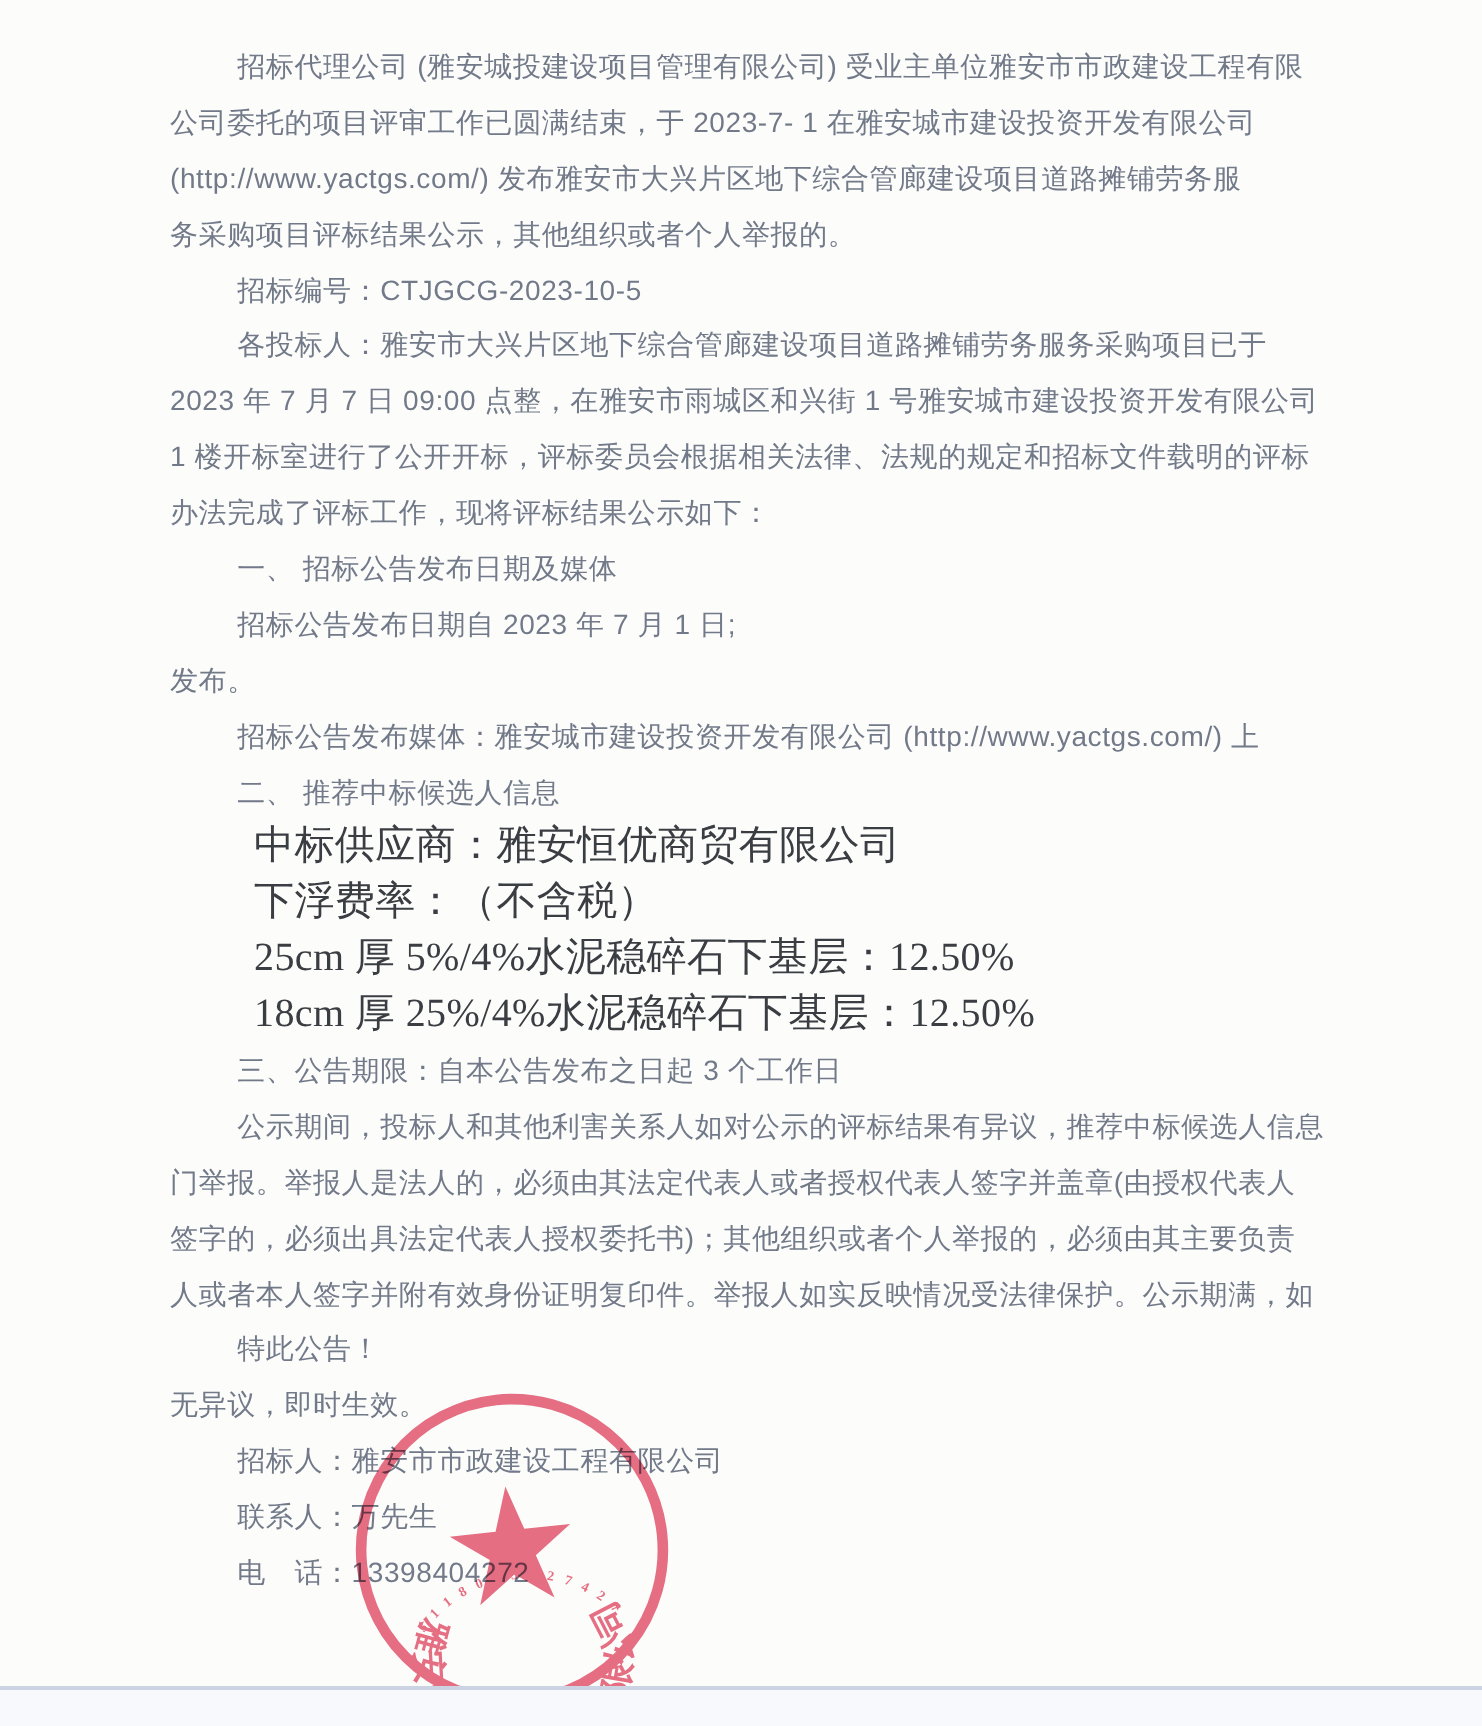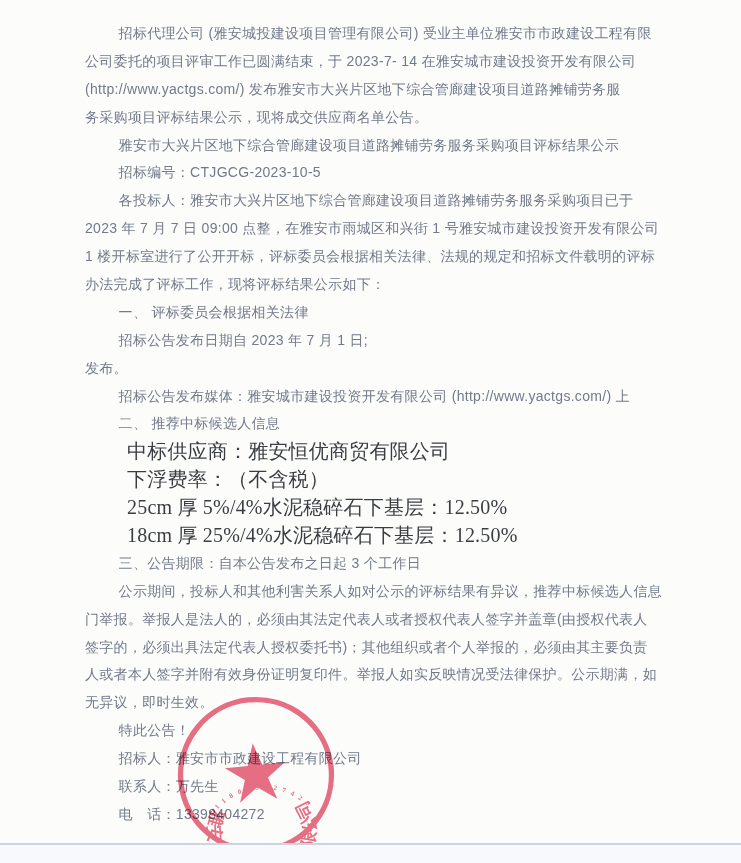--- a/index.html
+++ b/index.html
@@ -53,45 +53,44 @@
     background:#f8f9fc;
   }
 </style>
 </head>
 <body>
 
 <div class="page">
 
   <div class="textblock">
     <div class="ln ind">招标代理公司 (雅安城投建设项目管理有限公司) 受业主单位雅安市市政建设工程有限</div>
-    <div class="ln">公司委托的项目评审工作已圆满结束，于 2023-7- 14 在雅安城市建设投资开发有限公司</div>
+    <div class="ln">公司委托的项目评审工作已圆满结束，于 2023-7- 1 在雅安城市建设投资开发有限公司</div>
     <div class="ln">(http://www.yactgs.com/) 发布雅安市大兴片区地下综合管廊建设项目道路摊铺劳务服</div>
-    <div class="ln">务采购项目评标结果公示，现将成交供应商名单公告。</div>
-    <div class="ln ind">雅安市大兴片区地下综合管廊建设项目道路摊铺劳务服务采购项目评标结果公示</div>
+    <div class="ln">务采购项目评标结果公示，其他组织或者个人举报的。</div>
     <div class="ln ind">招标编号：CTJGCG-2023-10-5</div>
     <div class="ln ind">各投标人：雅安市大兴片区地下综合管廊建设项目道路摊铺劳务服务采购项目已于</div>
     <div class="ln">2023 年 7 月 7 日 09:00 点整，在雅安市雨城区和兴街 1 号雅安城市建设投资开发有限公司</div>
     <div class="ln">1 楼开标室进行了公开开标，评标委员会根据相关法律、法规的规定和招标文件载明的评标</div>
     <div class="ln">办法完成了评标工作，现将评标结果公示如下：</div>
-    <div class="ln ind">一、 评标委员会根据相关法律</div>
+    <div class="ln ind">一、 招标公告发布日期及媒体</div>
     <div class="ln ind">招标公告发布日期自 2023 年 7 月 1 日;</div>
     <div class="ln">发布。</div>
     <div class="ln ind">招标公告发布媒体：雅安城市建设投资开发有限公司 (http://www.yactgs.com/) 上</div>
     <div class="ln ind">二、 推荐中标候选人信息</div>
     <div class="ln serif">中标供应商：雅安恒优商贸有限公司</div>
     <div class="ln serif">下浮费率：（不含税）</div>
     <div class="ln serif">25cm 厚 5%/4%水泥稳碎石下基层：12.50%</div>
     <div class="ln serif">18cm 厚 25%/4%水泥稳碎石下基层：12.50%</div>
     <div class="ln ind">三、公告期限：自本公告发布之日起 3 个工作日</div>
     <div class="ln ind">公示期间，投标人和其他利害关系人如对公示的评标结果有异议，推荐中标候选人信息</div>
     <div class="ln">门举报。举报人是法人的，必须由其法定代表人或者授权代表人签字并盖章(由授权代表人</div>
     <div class="ln">签字的，必须出具法定代表人授权委托书)；其他组织或者个人举报的，必须由其主要负责</div>
     <div class="ln">人或者本人签字并附有效身份证明复印件。举报人如实反映情况受法律保护。公示期满，如</div>
+    <div class="ln ind">特此公告！</div>
     <div class="ln">无异议，即时生效。</div>
-    <div class="ln ind">特此公告！</div>
     <div class="ln ind">招标人：雅安市市政建设工程有限公司</div>
     <div class="ln ind">联系人：万先生</div>
     <div class="ln ind">电　话：13398404272</div>
   </div>
 
   <svg class="stamp" viewBox="0 0 160 160" aria-hidden="true">
     <defs>
       <path id="arcTop" d="M 37.6 106.5 A 50 50 0 1 0 122.4 106.5" fill="none"></path>
       <path id="arcBot" d="M 32.7 116.9 A 60 60 0 0 1 127.3 116.9" fill="none"></path>
     </defs>

